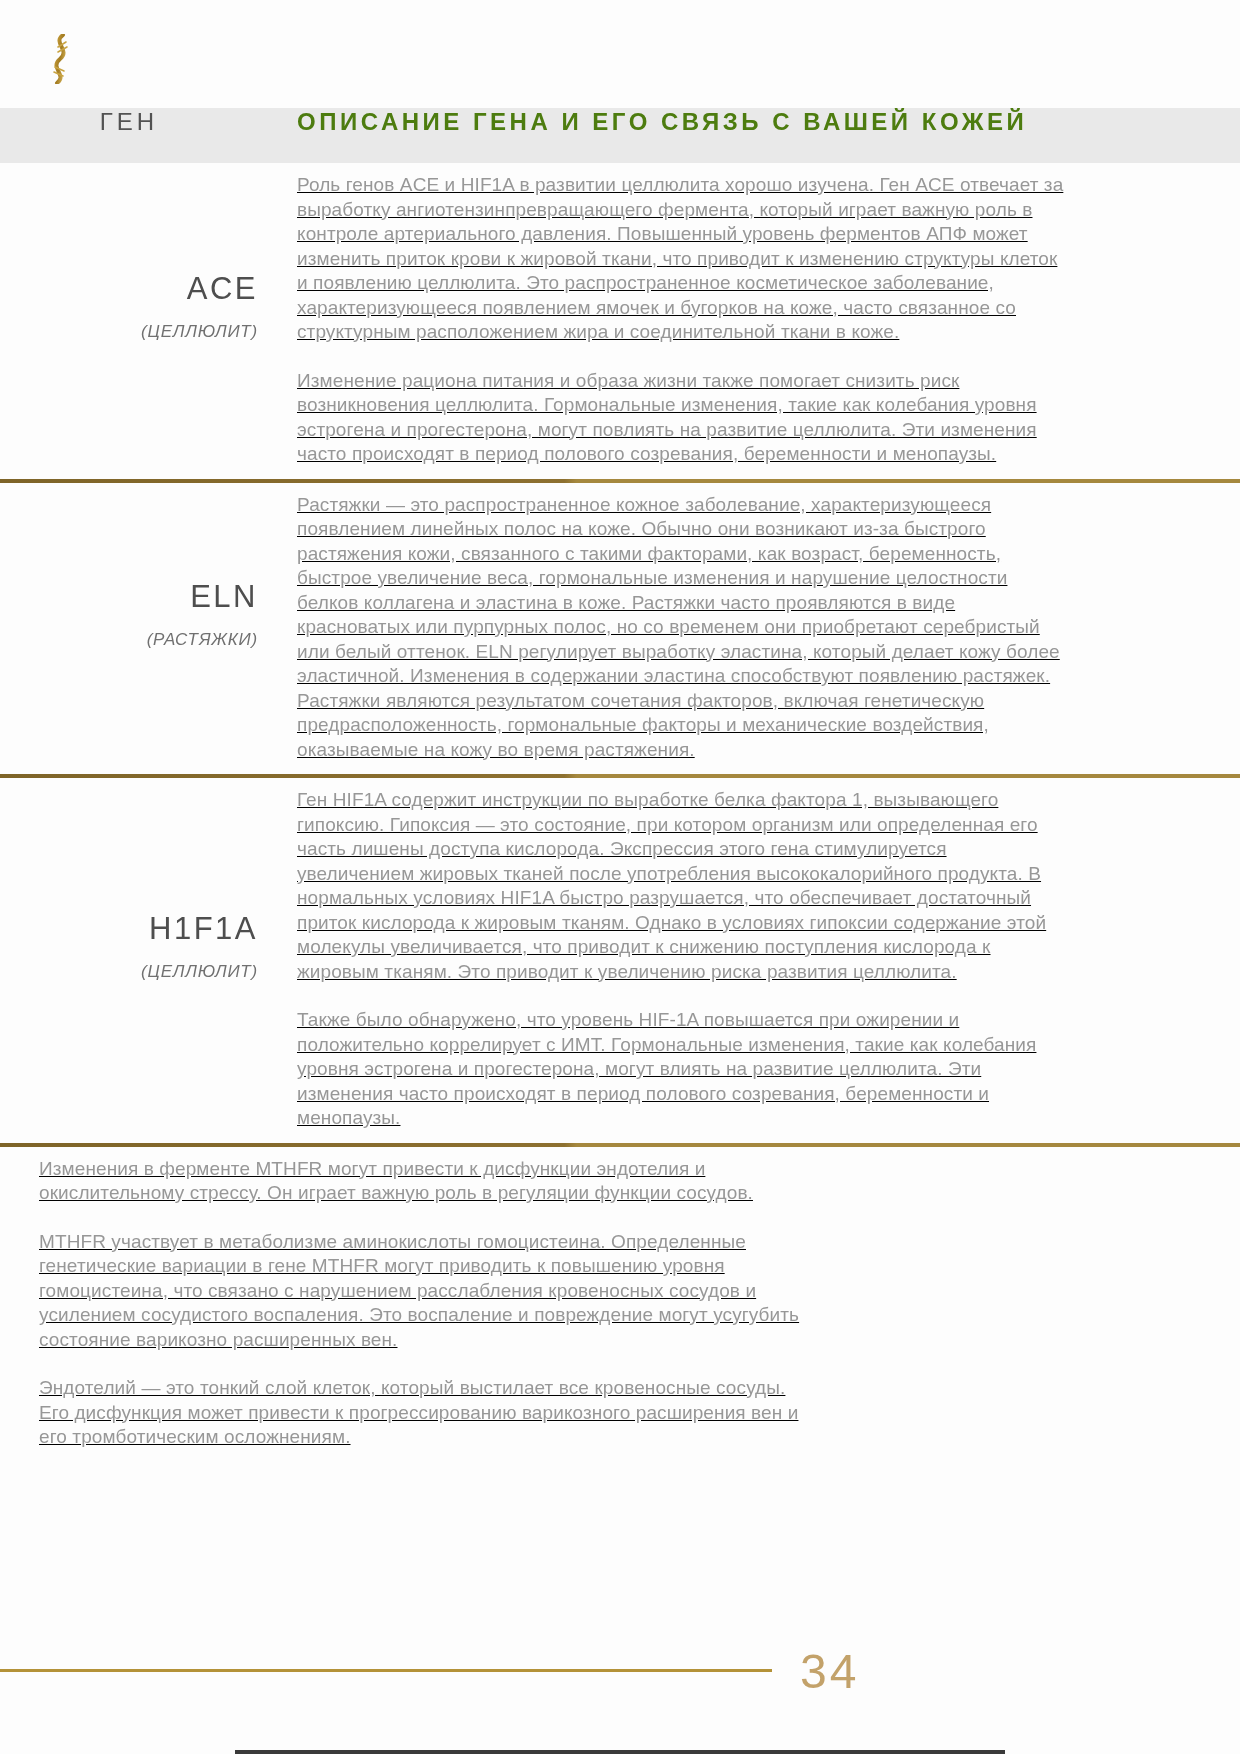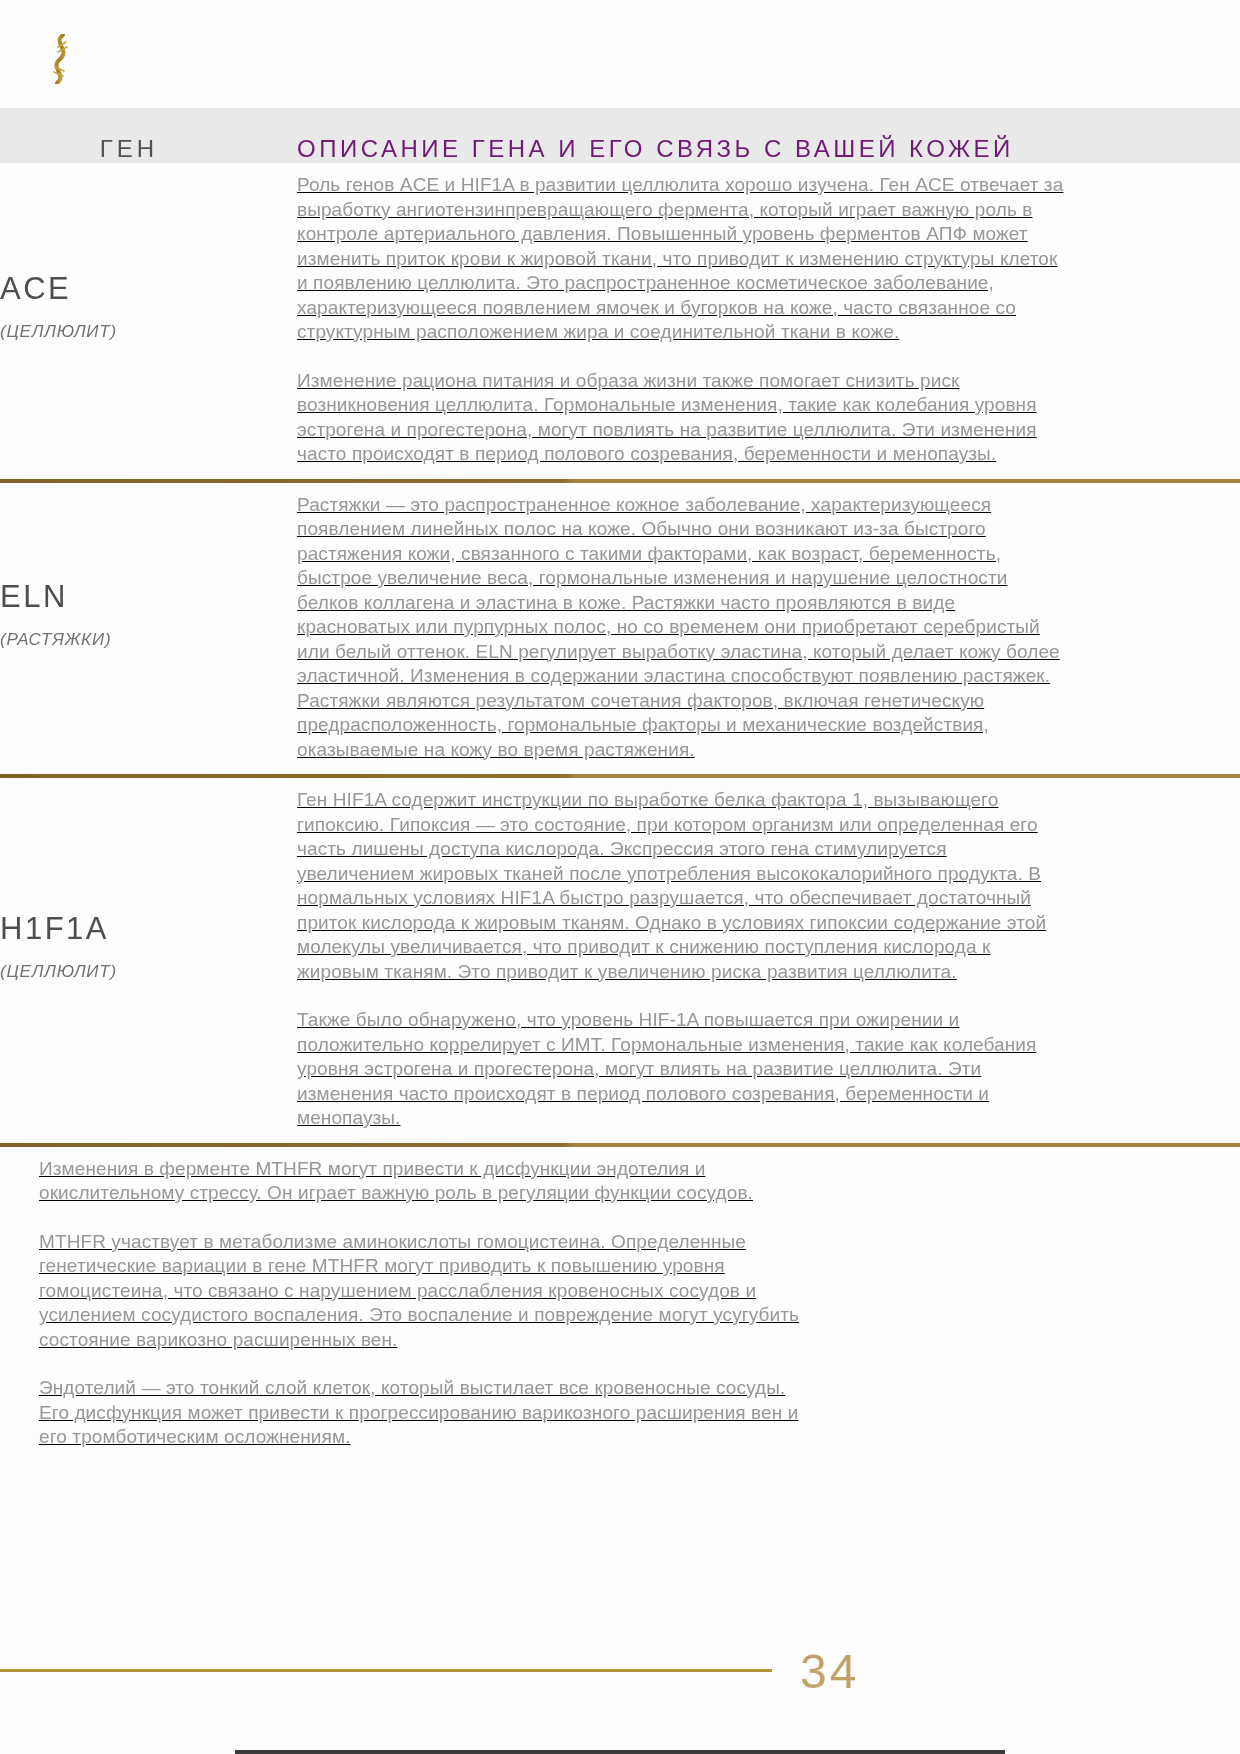--- a/index.html
+++ b/index.html
@@ -7,37 +7,37 @@
     position:relative; width:1240px; height:1754px;
     background:#fdfdfd; overflow:hidden;
     font-family:"Liberation Sans", sans-serif;
   }
   
   .logo { position:absolute; top:34px; left:46px; width:30px; height:50px; }
 
   
   .thead {
     position:absolute; top:108px; left:0; width:1240px; height:55px;
-    background:#e9e9e9; display:flex; align-items:flex-end;
+    background:#e9e9e9; display:flex; align-items:flex-start;
   }
   .th-gene {
     flex:0 0 258px; text-align:center;
     font-size:24px; font-weight:300; letter-spacing:4px; color:#525252;
   }
   .th-desc {
-    font-size:24px; font-weight:400; letter-spacing:3.5px; color:#701a75;
+    font-size:24px; font-weight:700; letter-spacing:3.5px; color:#4d7c0f;
     padding-left:39px; white-space:nowrap;
   }
 
   
   .tbody { position:absolute; top:163px; left:0; width:1240px; }
   .row { display:flex; }
   .col-gene {
     flex:0 0 258px; display:flex; flex-direction:column;
-    justify-content:center; align-items:flex-start; transform:translateY(-14px);
+    justify-content:center; align-items:flex-end; transform:translateY(-14px);
   }
   .gene-name {
     font-size:31px; font-weight:300; letter-spacing:2.5px; color:#4e4e4e;
   }
   .gene-trait {
     margin-top:15px; font-size:17px; font-weight:300; letter-spacing:0.8px; color:#707070;font-style:italic;
   }
   .col-desc { width:770px; padding:10px 0 12px 39px;text-decoration:underline; }
   .col-desc p {
     margin:0 0 24px 0; font-size:19px; line-height:24.5px;

